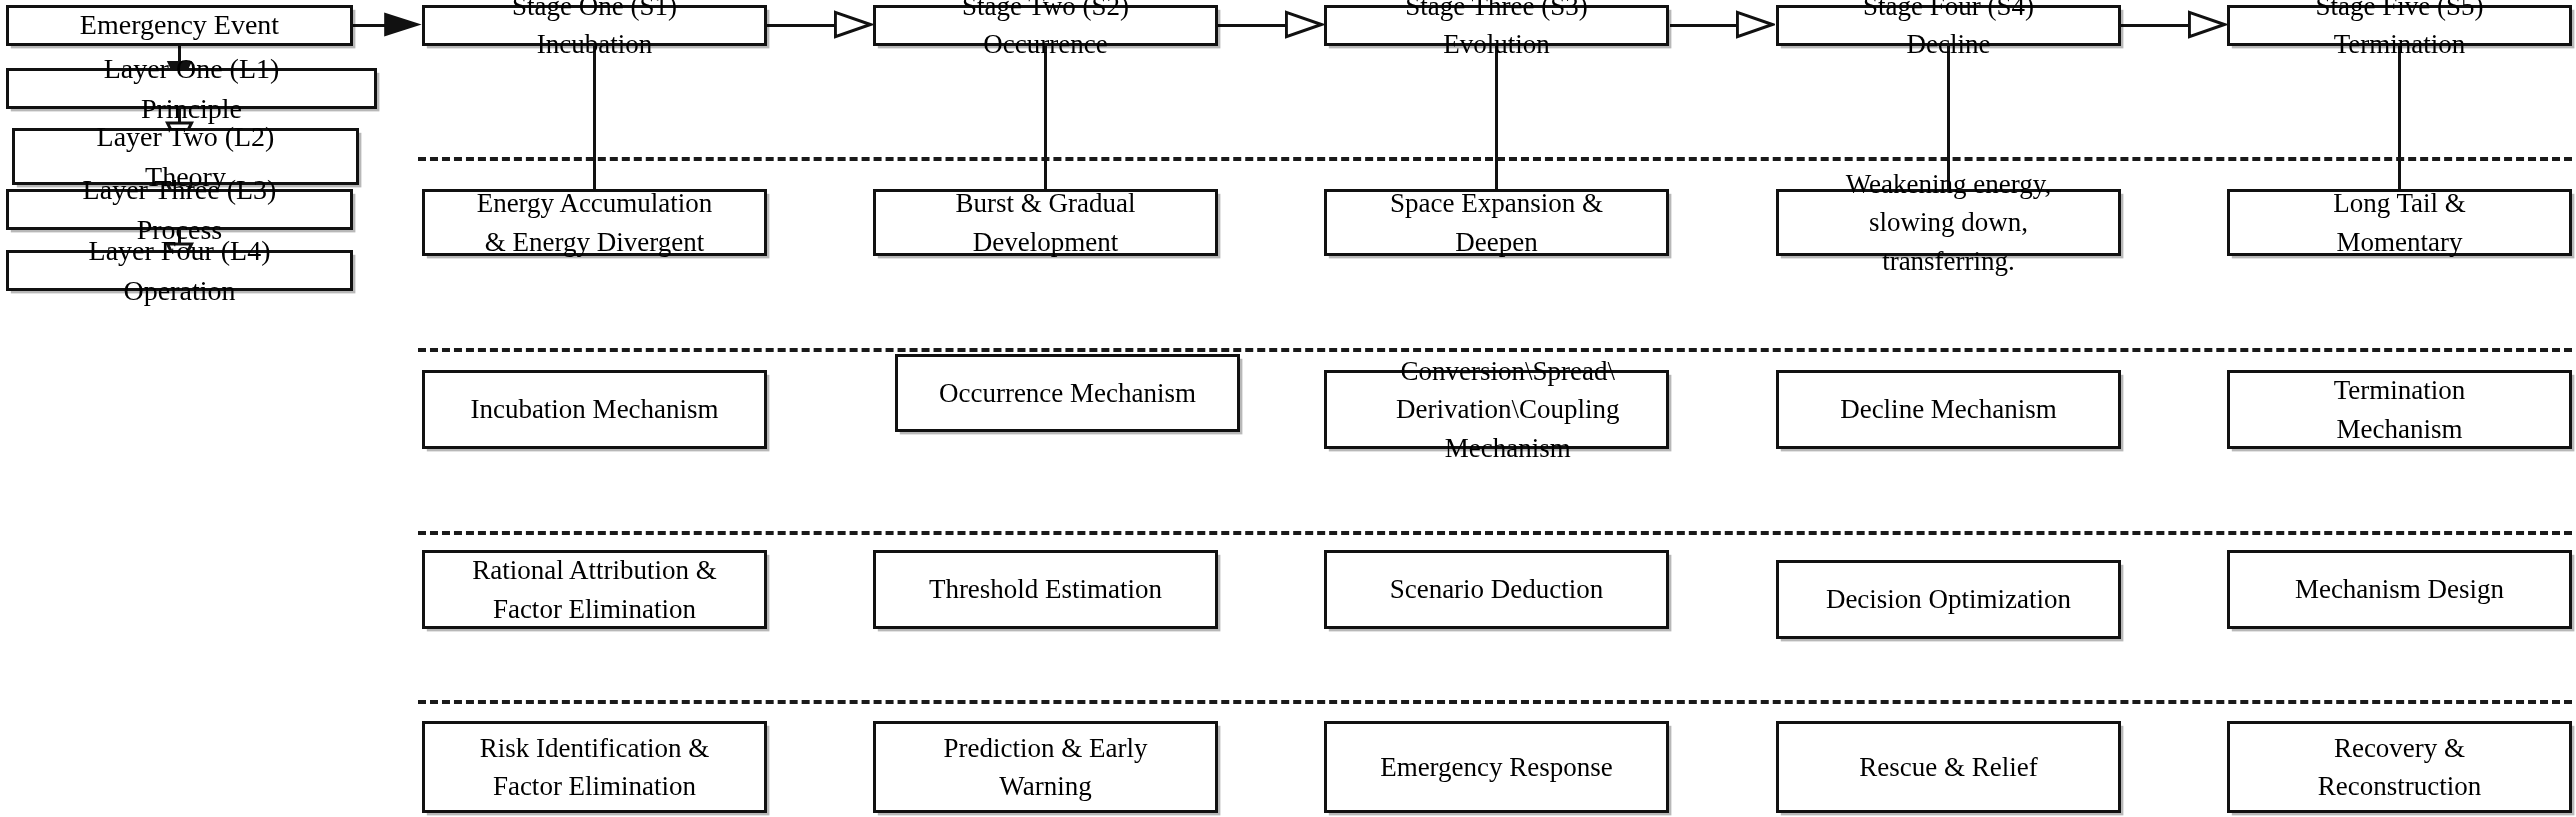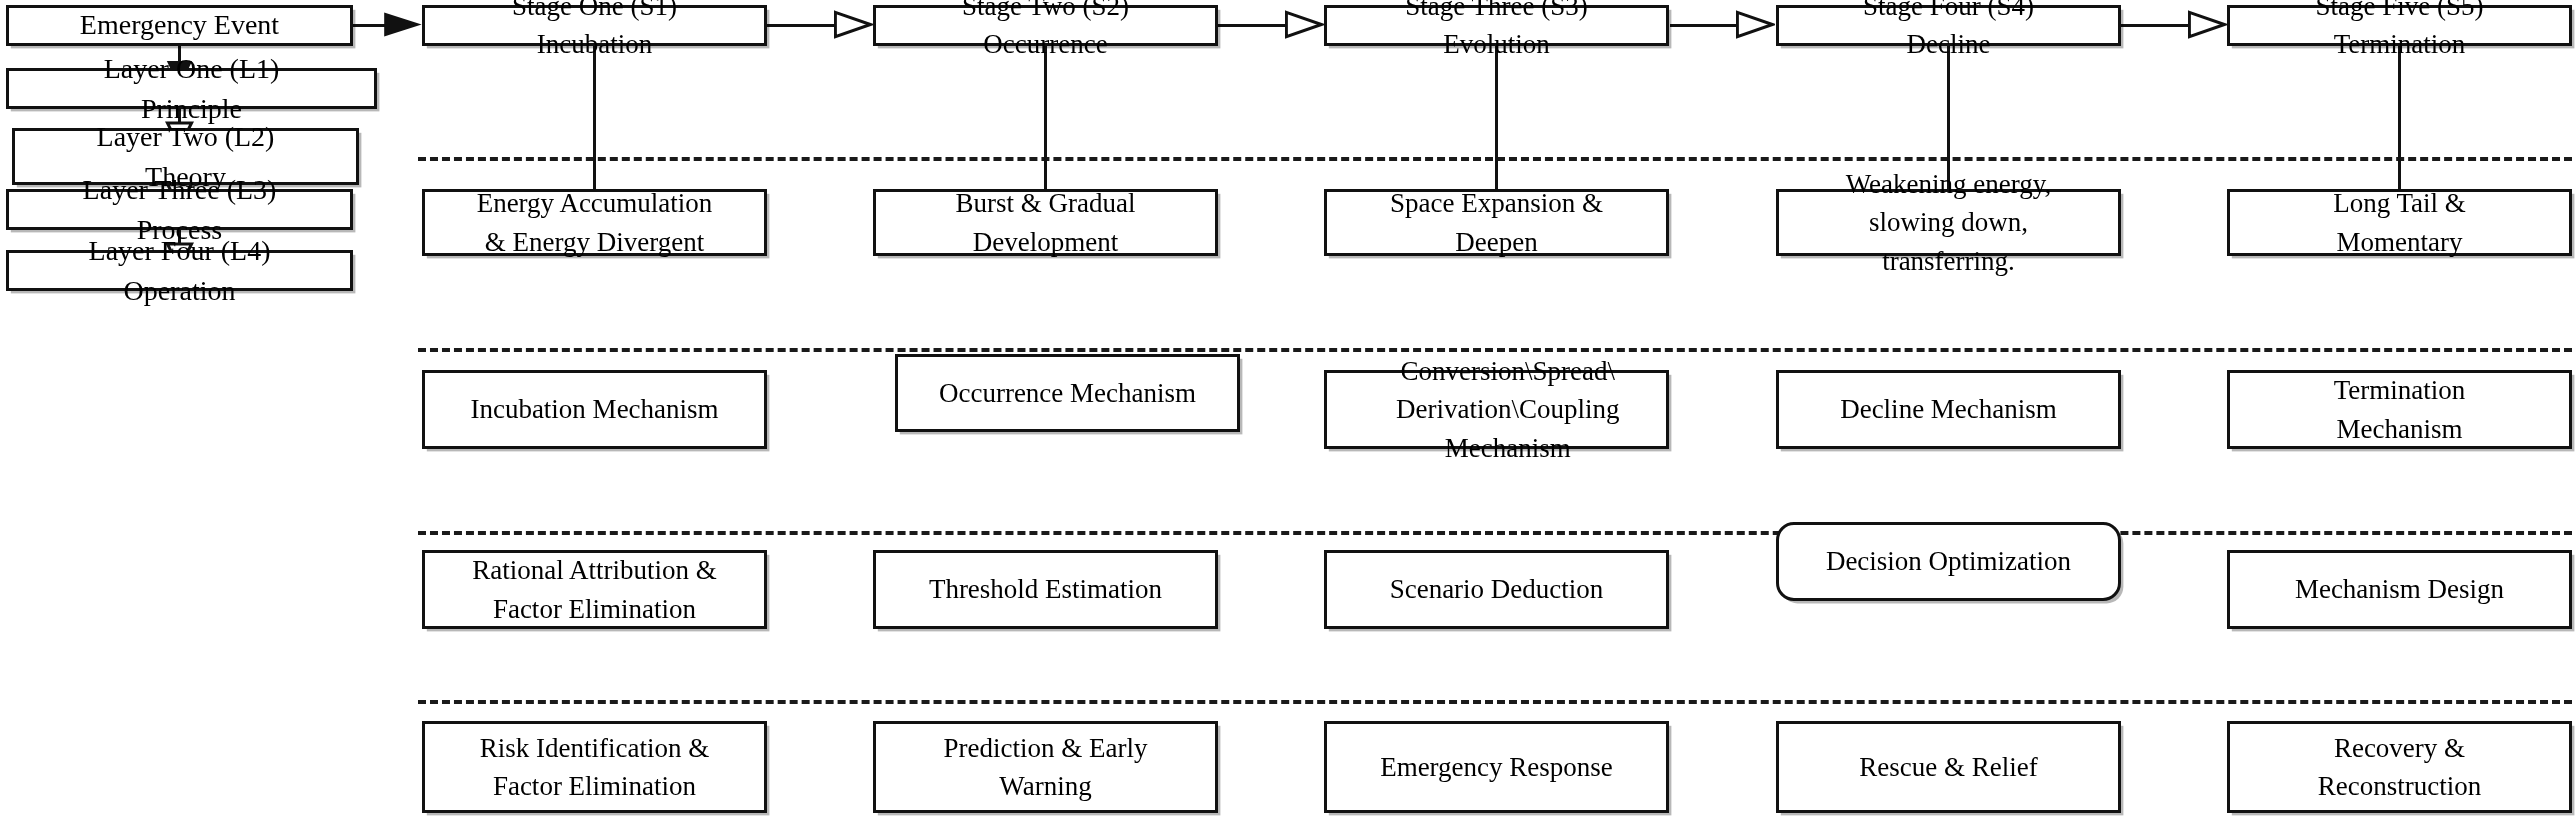--- a/index.html
+++ b/index.html
@@ -287,21 +287,21 @@
   <div class="box" style="left:873px;top:550px;width:345px;height:79px;">
     <span class="txt">
         <span>Threshold Estimation</span>
       </span>
   </div>
   <div class="box" style="left:1324px;top:550px;width:345px;height:79px;">
     <span class="txt">
         <span>Scenario Deduction</span>
       </span>
   </div>
-  <div class="box" style="left:1776px;top:522px;width:345px;height:79px;border-radius:18px;">
+  <div class="box" style="left:1776px;top:560px;width:345px;height:79px;">
     <span class="txt">
         <span>Decision Optimization</span>
       </span>
   </div>
   <div class="box" style="left:2227px;top:550px;width:345px;height:79px;">
     <span class="txt">
         <span>Mechanism Design</span>
       </span>
   </div>
 

